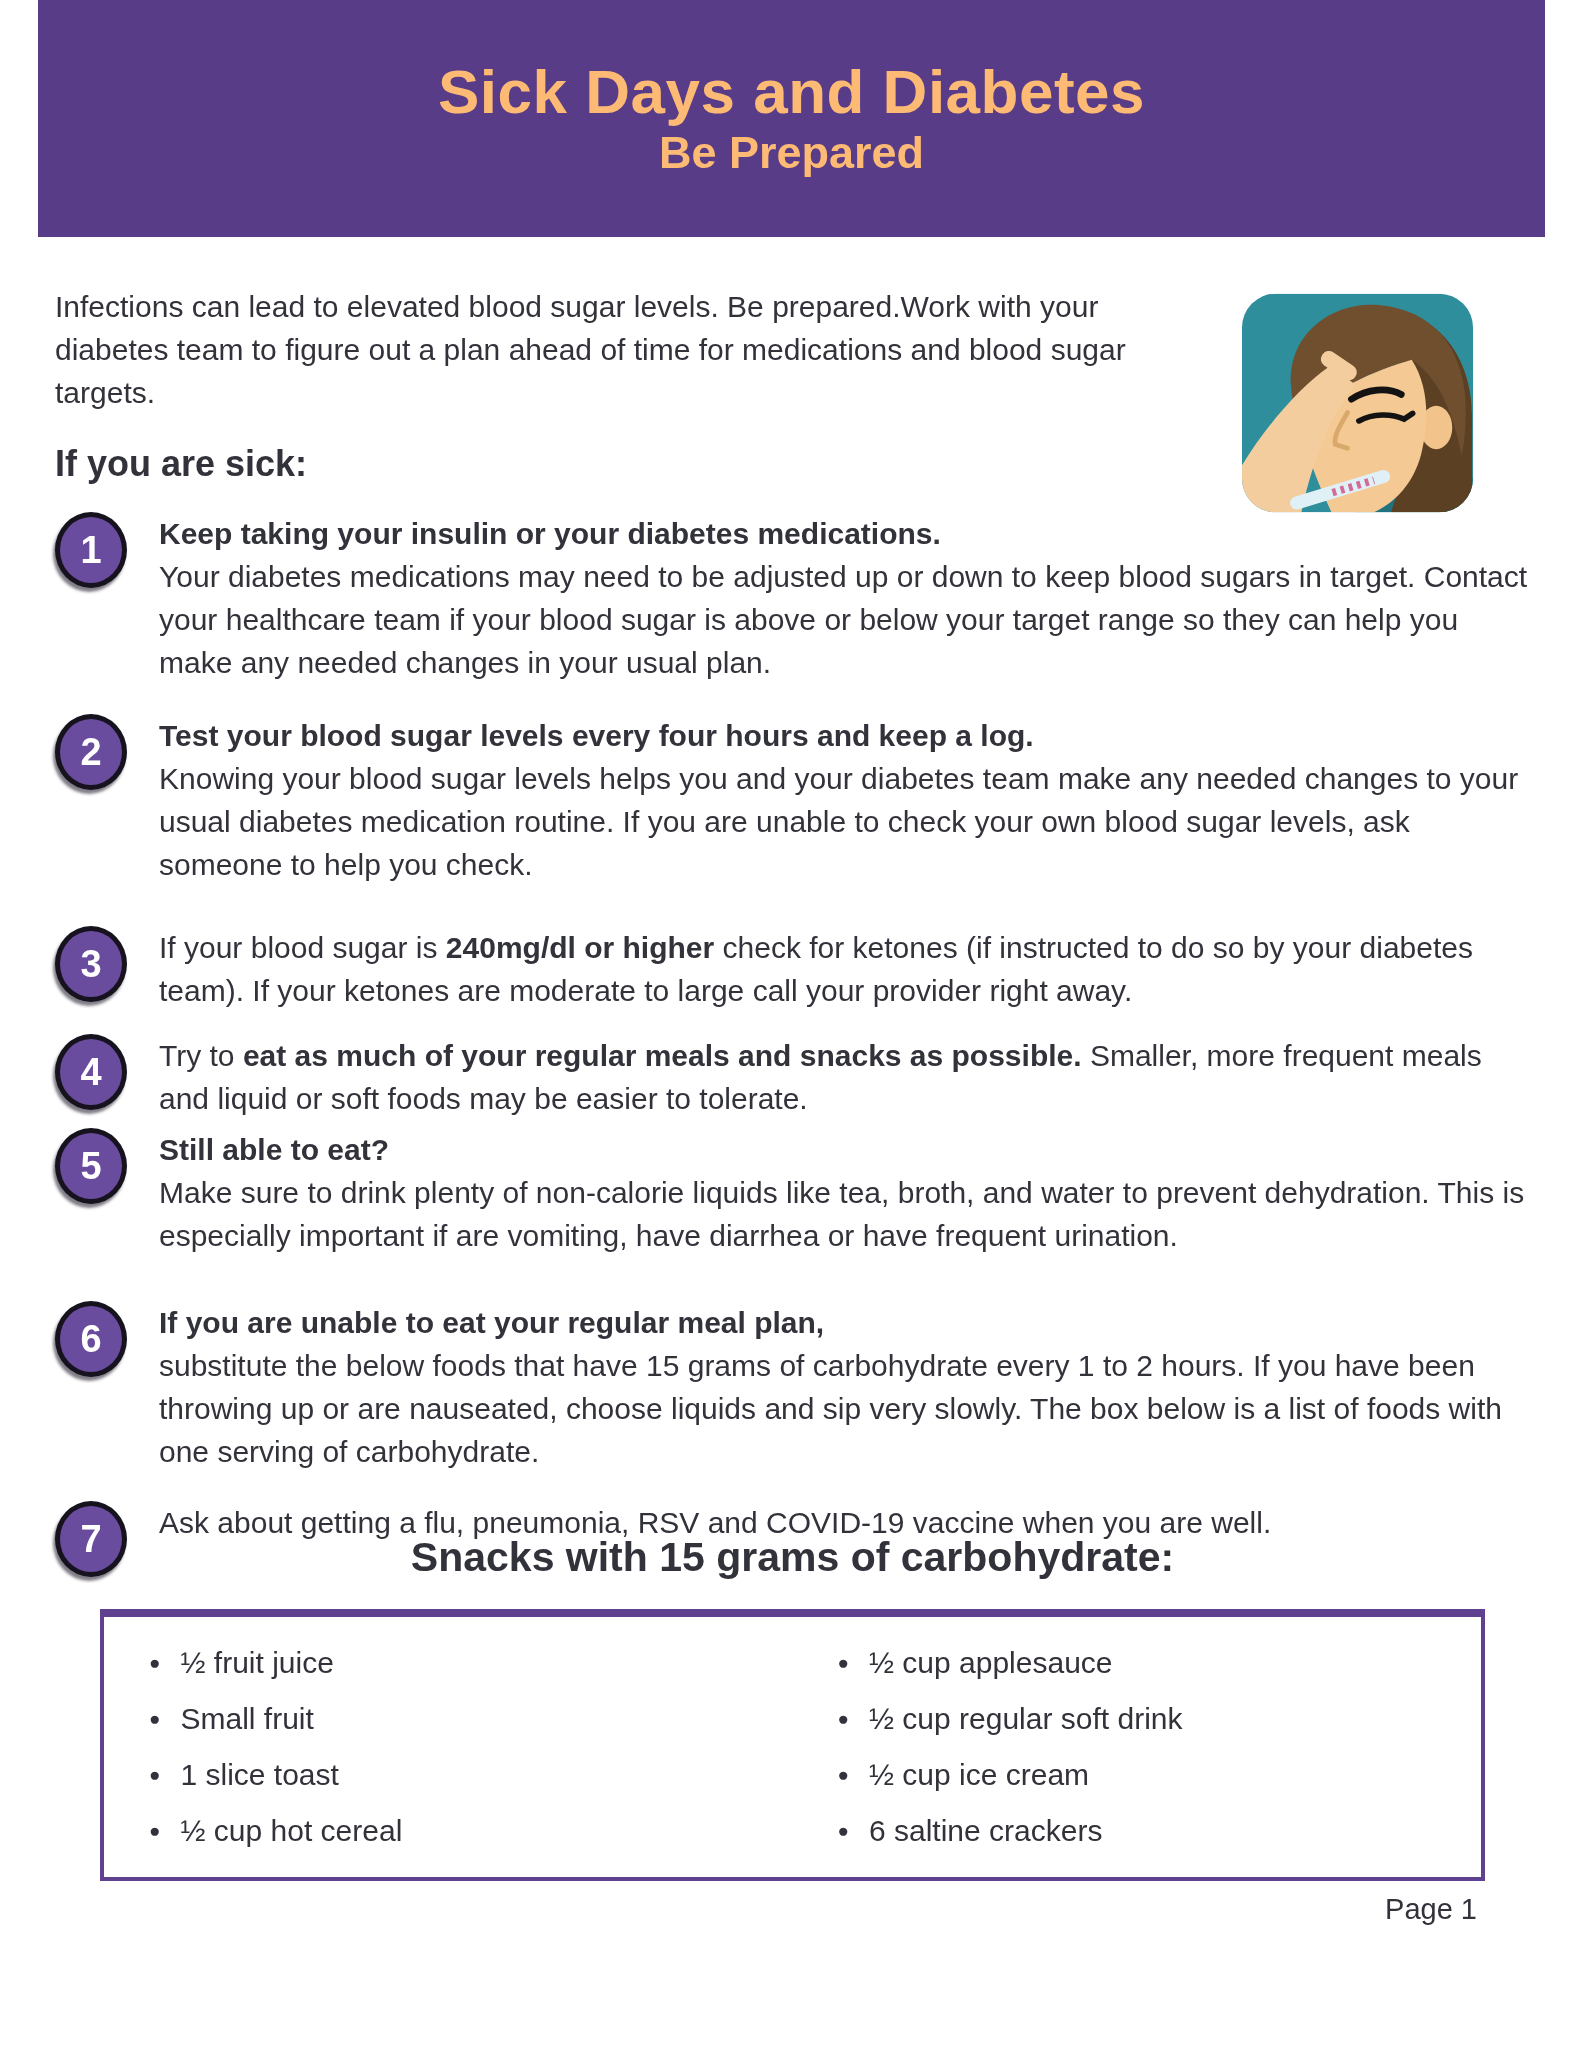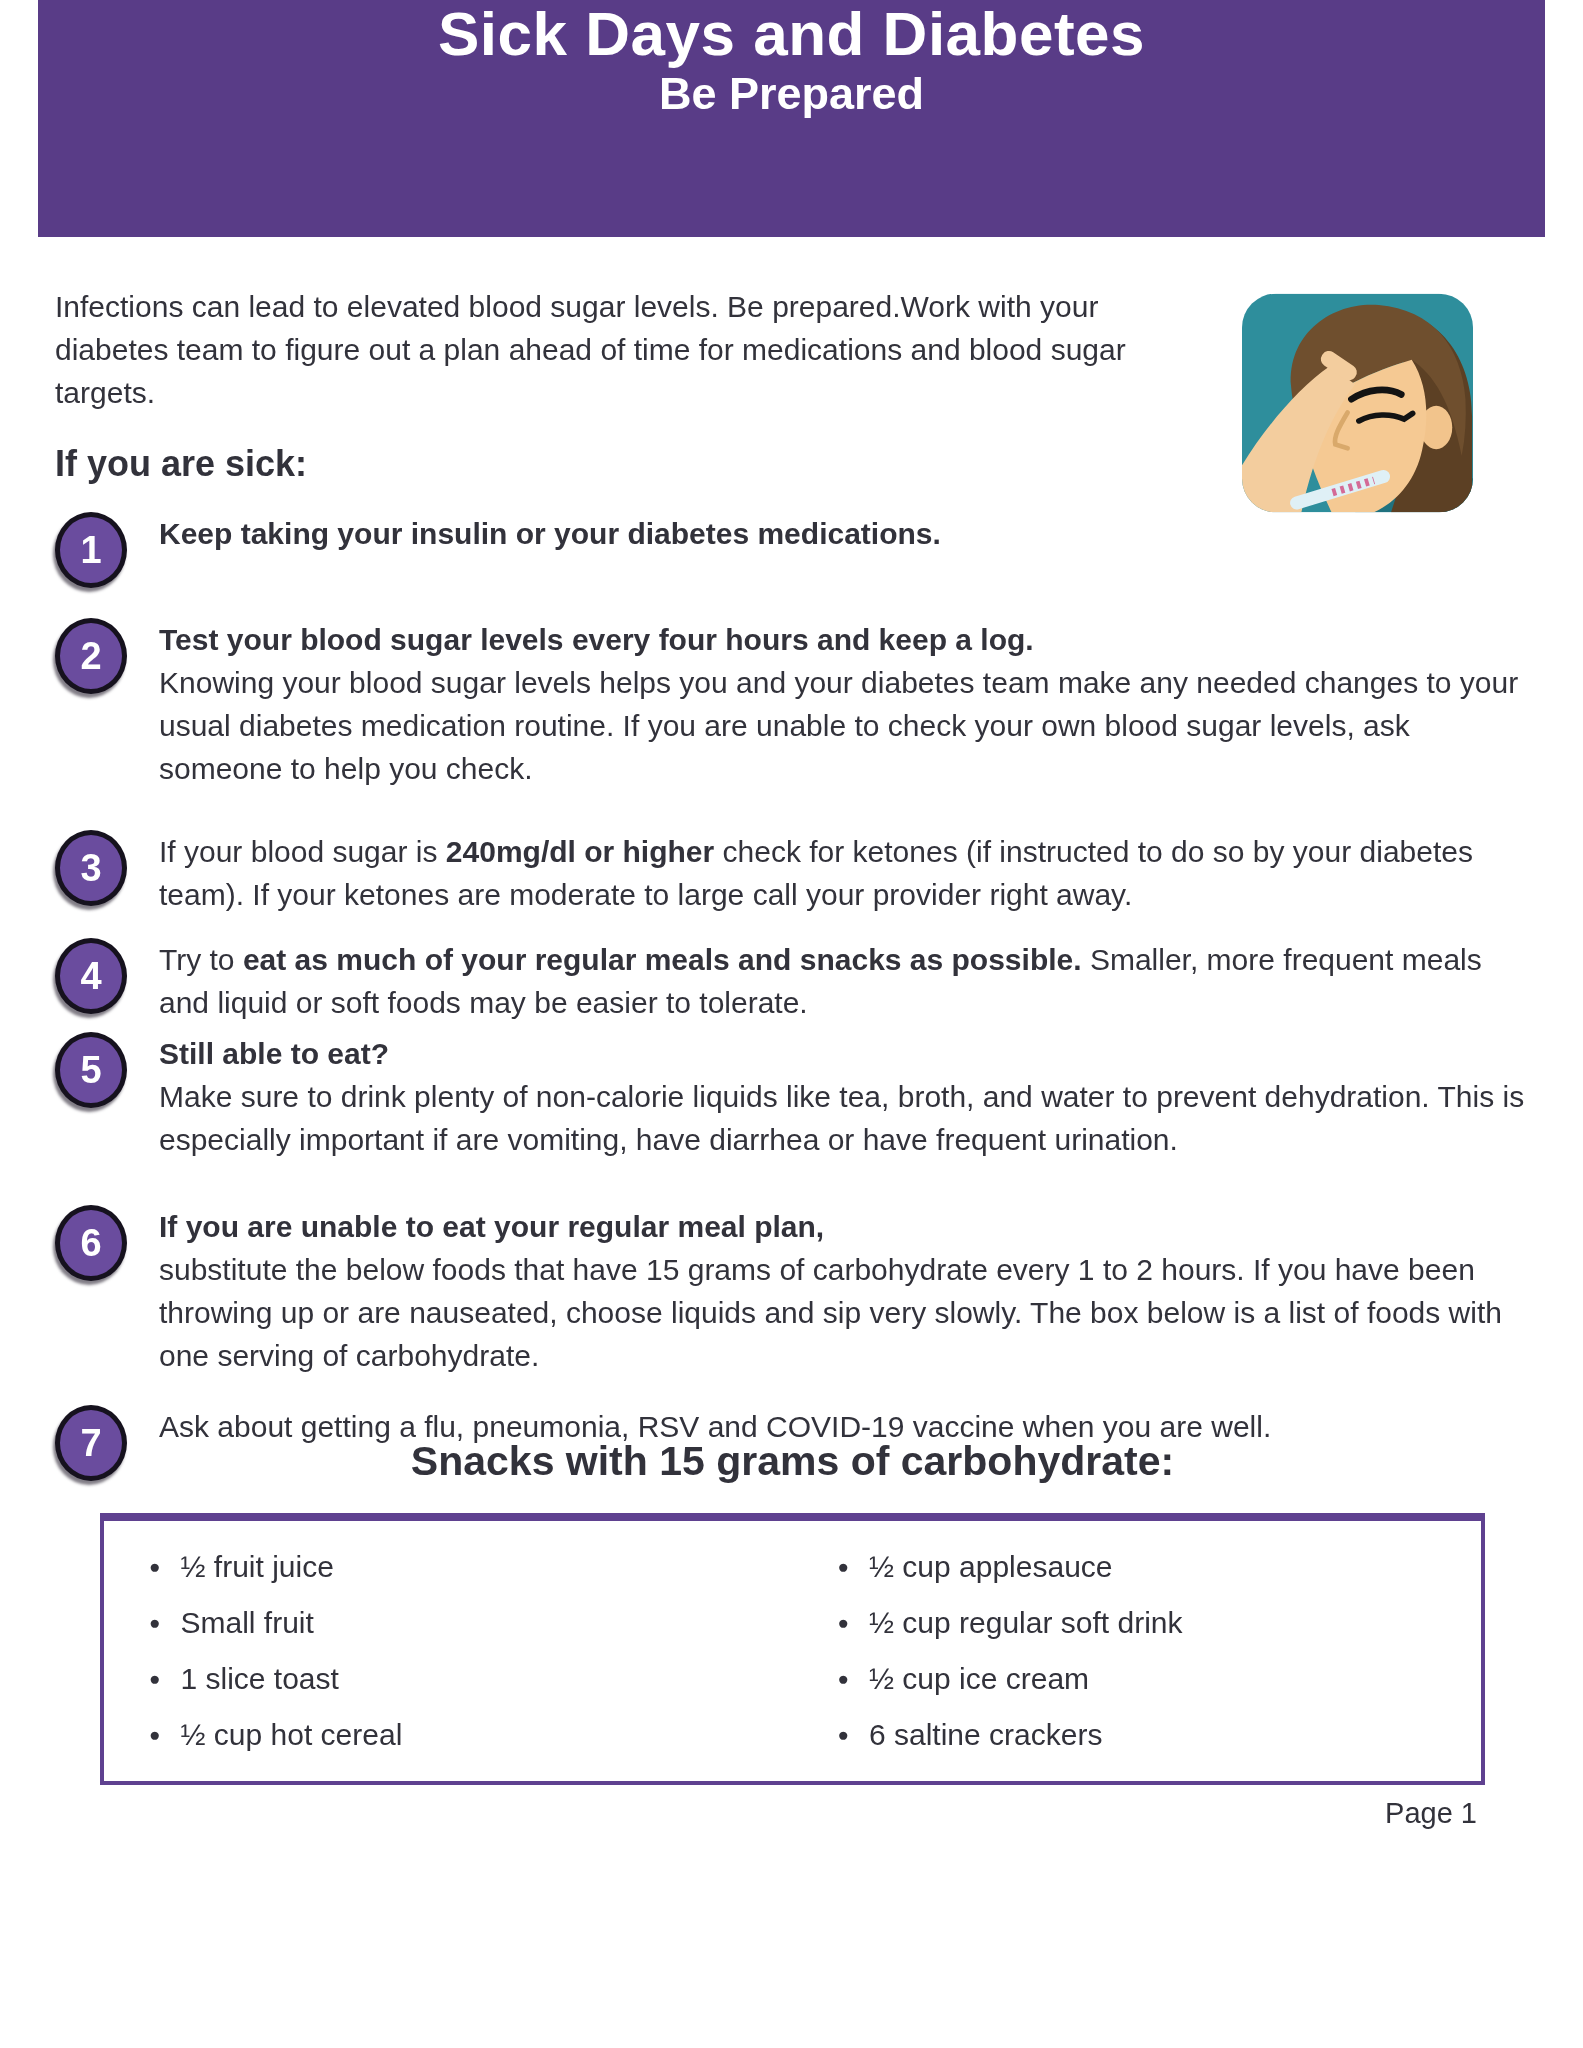--- a/index.html
+++ b/index.html
@@ -12,22 +12,22 @@
     background: #ffffff;
     color: #32323B;
     overflow: hidden;
   }
   
   .header {
     margin: 0 38px;
     height: 237px;
     background: #593C87;
     display: flex; flex-direction: column;
-    align-items: center; justify-content: flex-start;
-    color: #ffffff;
+    align-items: center; justify-content: center;
+    color: #fdba74;
   }
   .header .title { font-size: 62px; font-weight: bold; letter-spacing: 0.5px; line-height: 1.1; }
   .header .subtitle { font-size: 45px; font-weight: bold; margin-top: 0; }
   
   .content { padding: 0 53px 0 55px; }
   .intro-row { position: relative; margin-top: 48px; }
   .intro-text { max-width: 1150px; font-size: 30px; line-height: 43px; }
   .illustration {
     position: absolute; left: 1187px; top: 0px;
     width: 231px; height: 236px; display: block;
@@ -126,20 +126,21 @@
     </div>
 
     <h2 class="section-heading">If you are sick:</h2>
 
     <div class="steps">
 
       <div class="step step-1">
         <div class="badge">1</div>
         <div class="step-text">
           <p class="step-heading">Keep taking your insulin or your diabetes medications.</p>
+          <p class="step-body">Your diabetes medications may need to be adjusted up or down to keep blood sugars in target. Contact your healthcare team if your blood sugar is above or below your target range so they can help you make any needed changes in your usual plan.</p>
         </div>
       </div>
 
       <div class="step step-2">
         <div class="badge">2</div>
         <div class="step-text">
           <p class="step-heading">Test your blood sugar levels every four hours and keep a log.</p>
           <p class="step-body">Knowing your blood sugar levels helps you and your diabetes team make any needed changes to your usual diabetes medication routine. If you are unable to check your own blood sugar levels, ask someone to help you check.</p>
         </div>
       </div>

